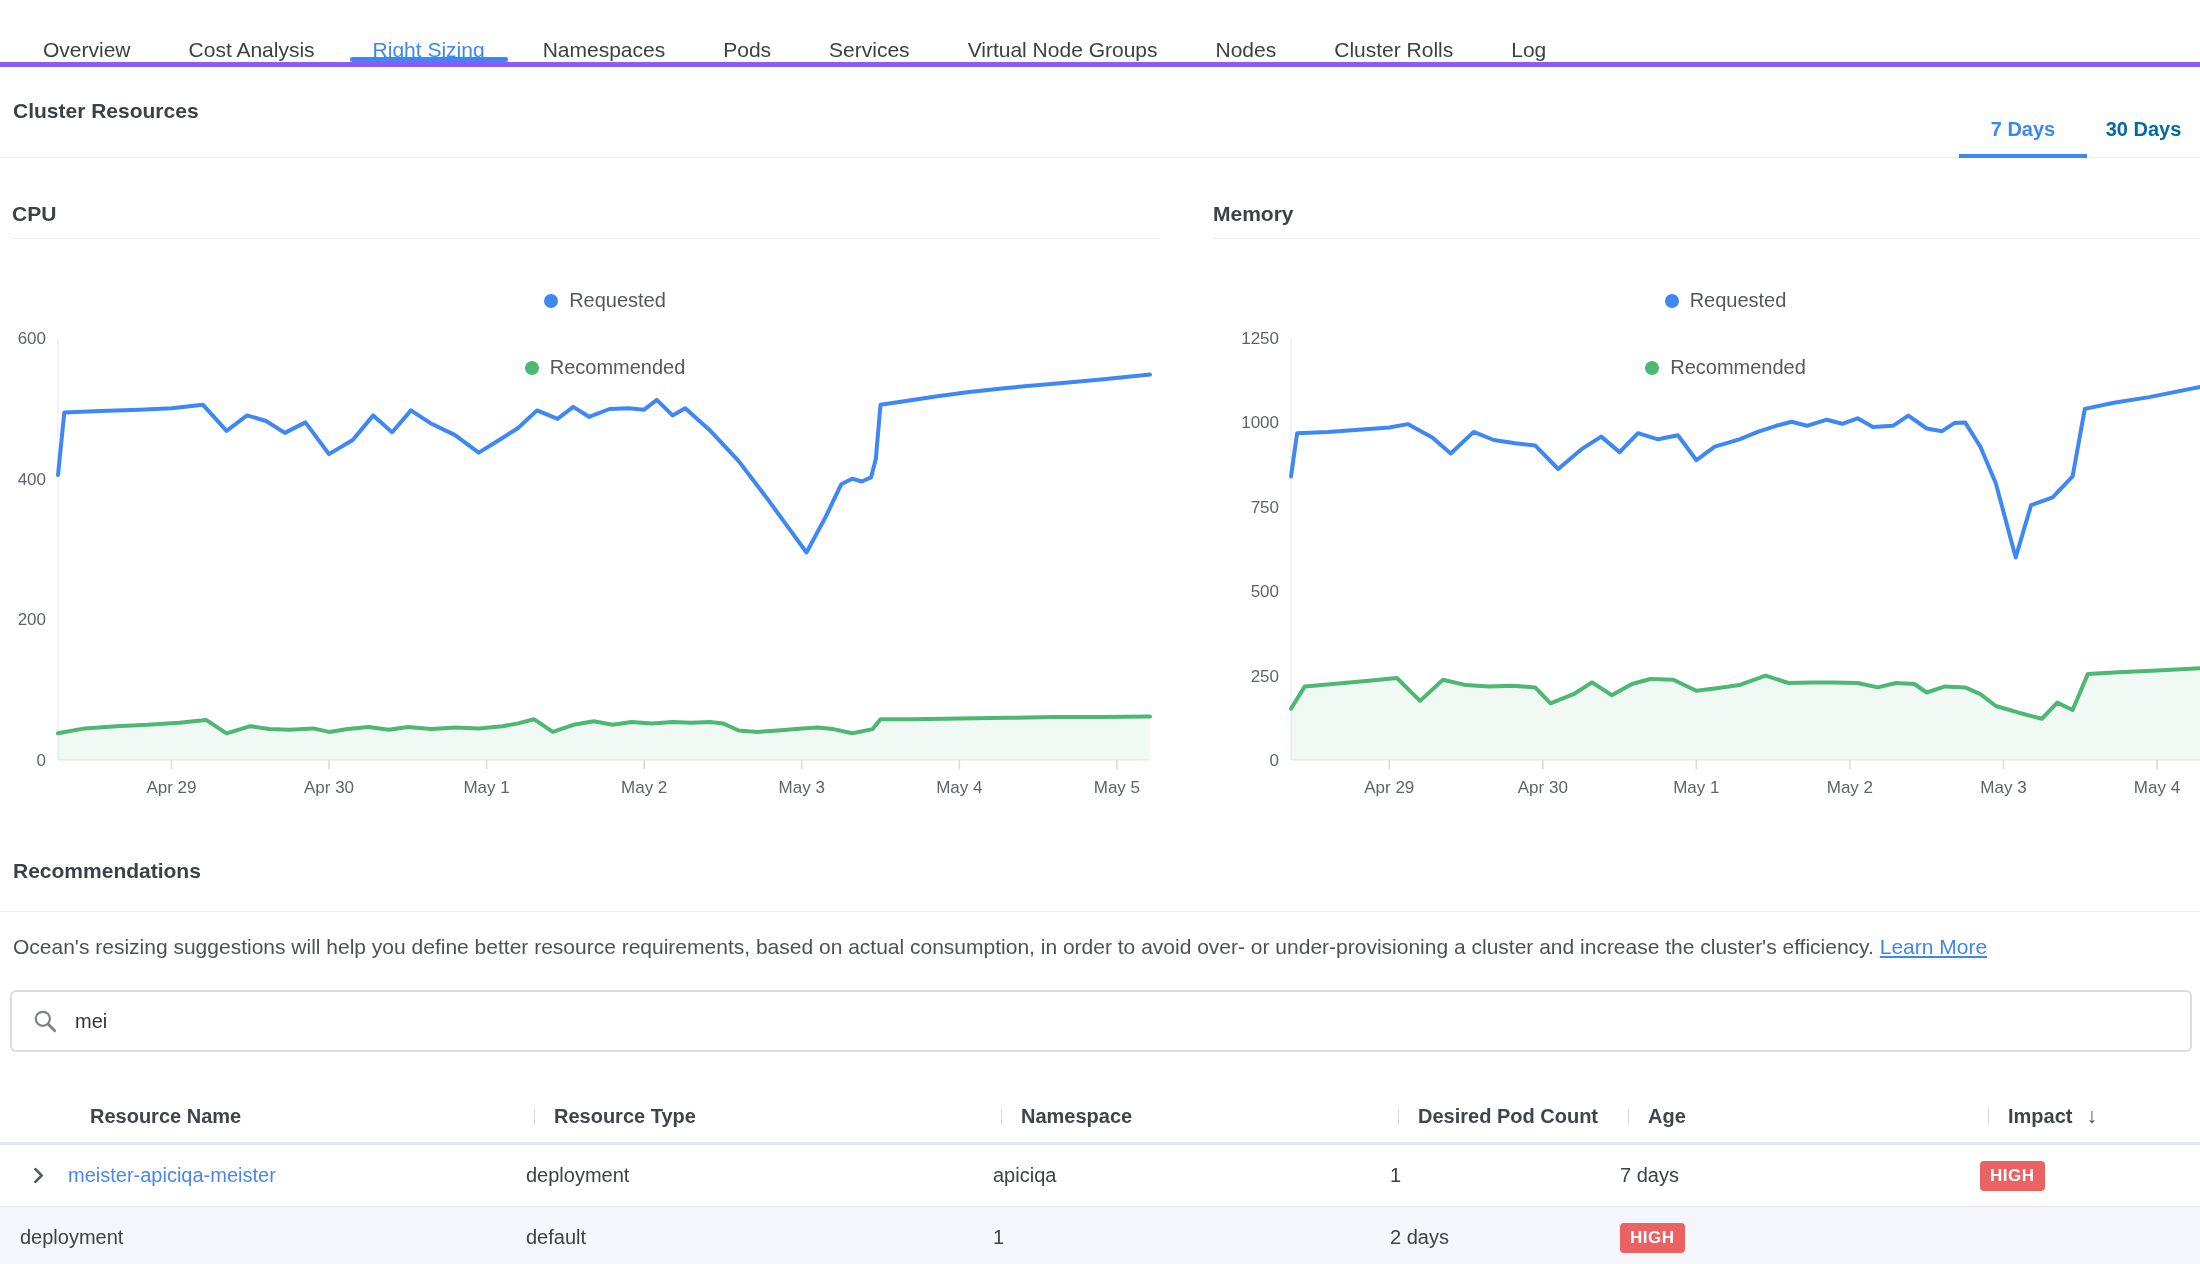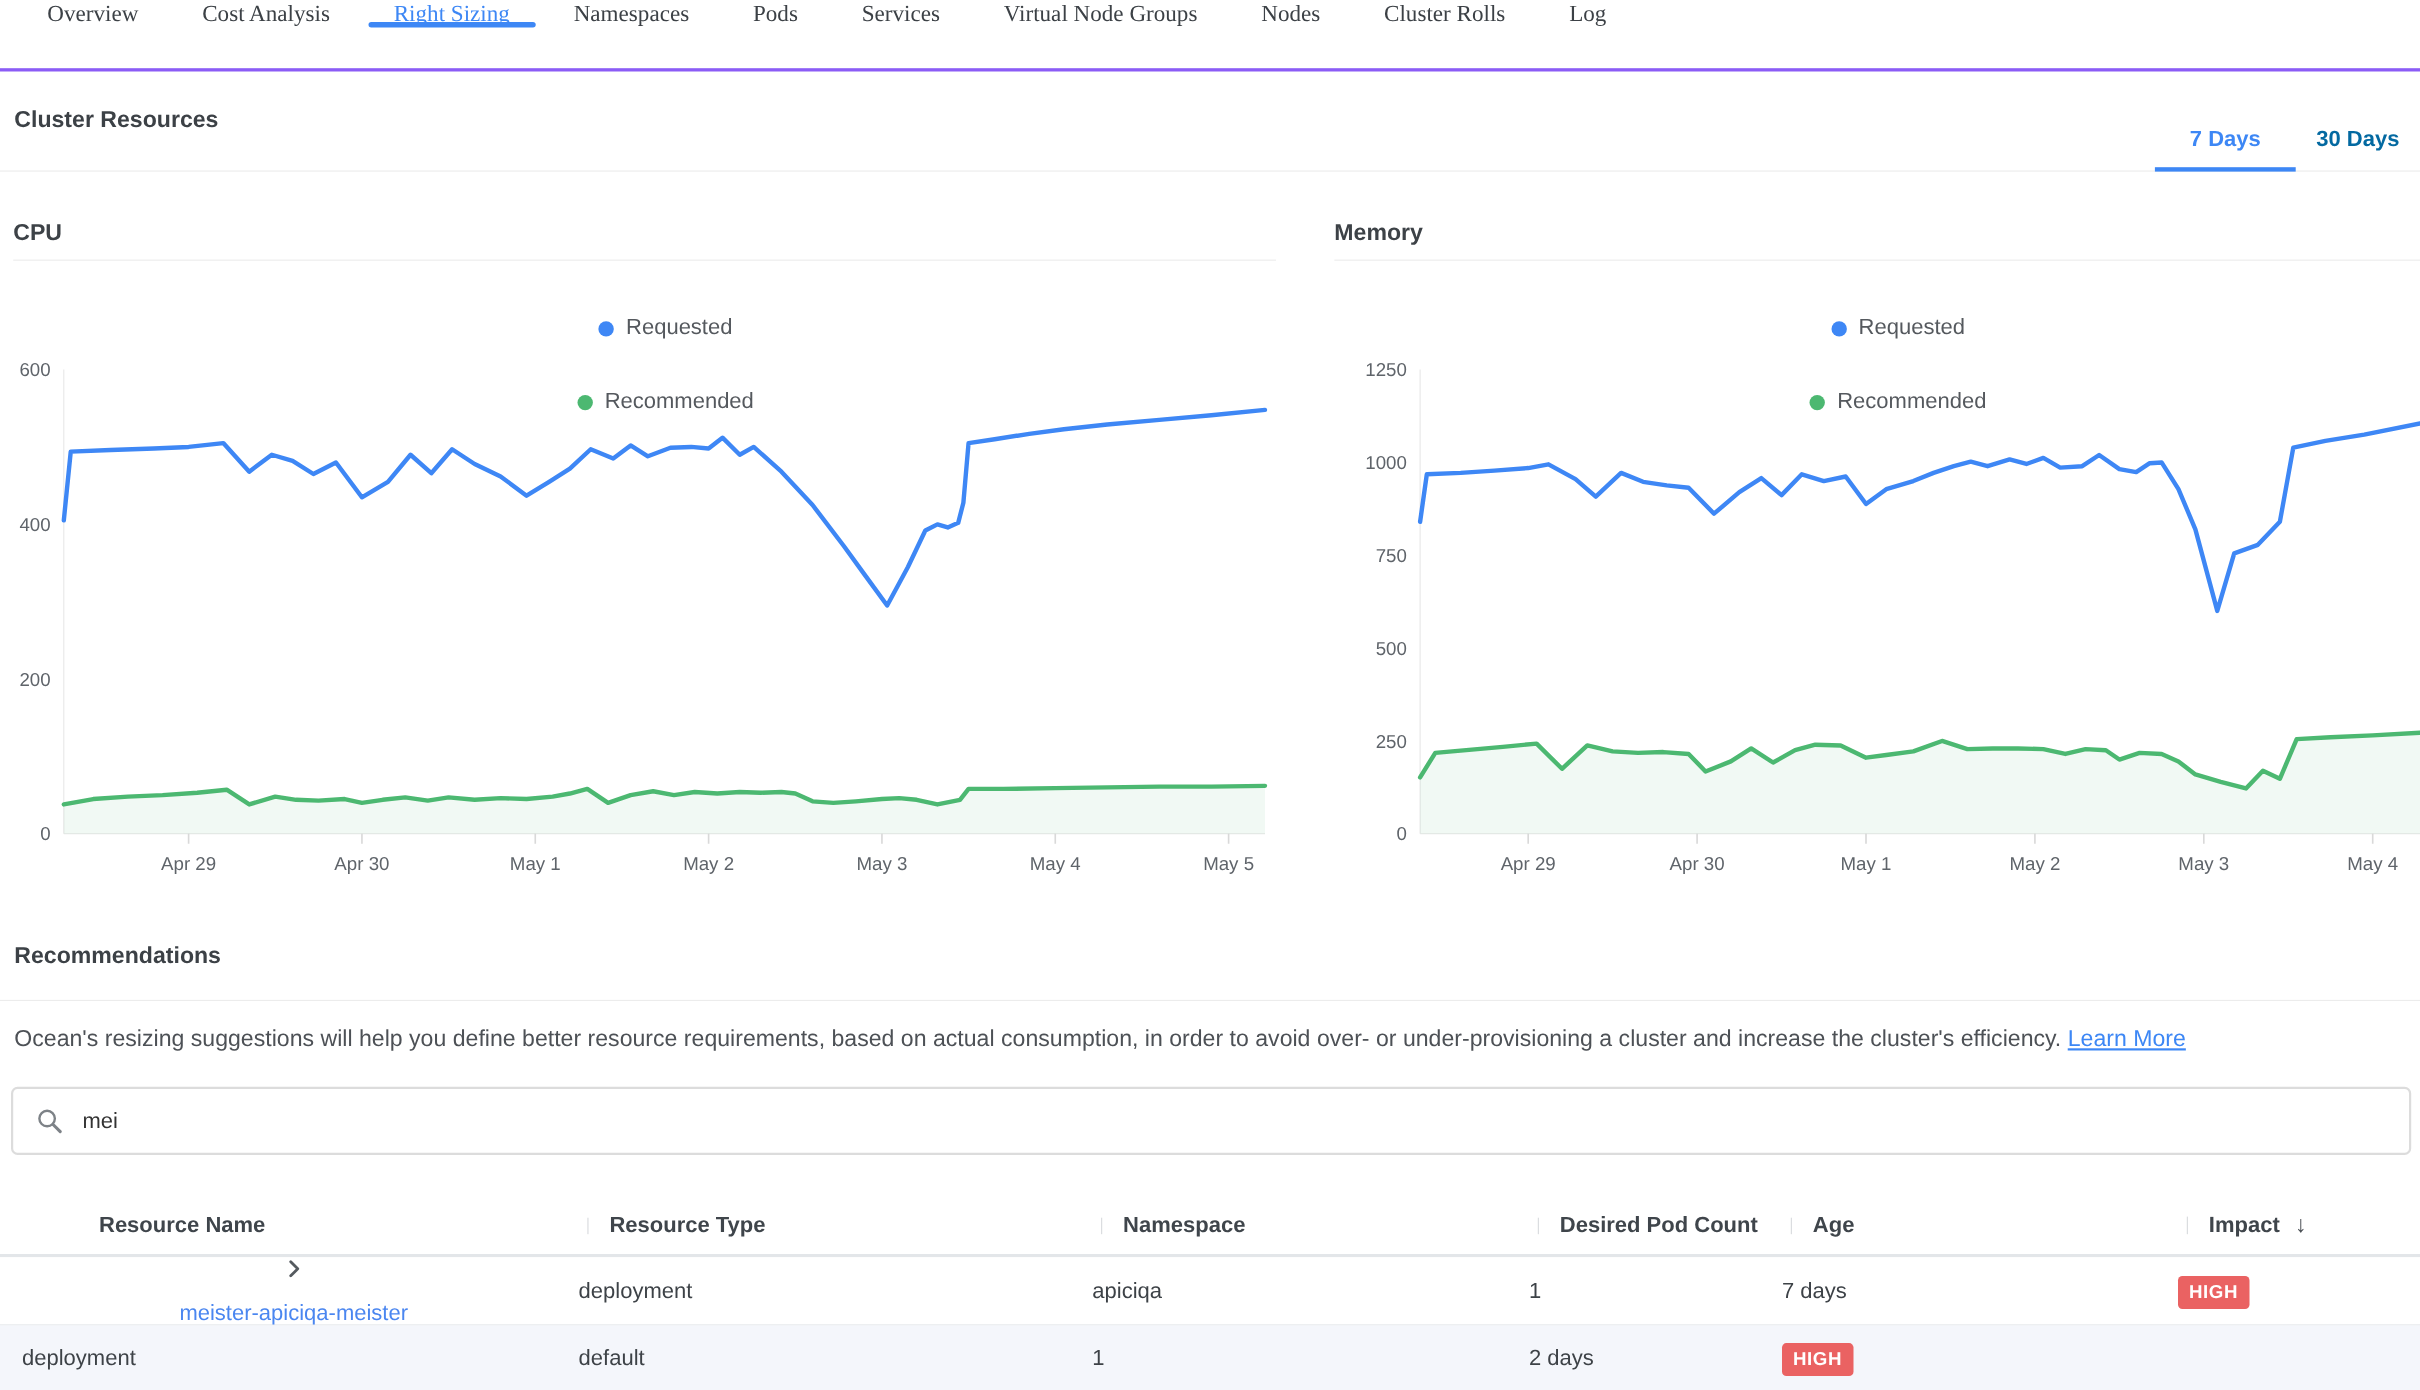--- a/index.html
+++ b/index.html
@@ -2,21 +2,21 @@
 <html><head>
 <meta charset="utf-8">
 <style>
   html,body{margin:0;padding:0;}
   body{
     width:2200px;height:1264px;overflow:hidden;background:#ffffff;
     font-family:"Liberation Sans","DejaVu Sans",sans-serif;
     color:#3d4247;
   }
   
-  .tabbar{display:flex;align-items:flex-start;height:62px;border-bottom:3px solid #8b5cf6;padding-left:14px;background:#fff;font-family:Liberation Serif, serif;}
+  .tabbar{display:flex;align-items:flex-end;height:62px;border-bottom:5px solid #8b5cf6;padding-left:14px;background:#fff;}
   .tab{position:relative;display:flex;align-items:center;padding:0 29px;font-size:21px;color:#3c4146;cursor:pointer;white-space:nowrap;}
   .tab.active{color:#3d87f5;}
   .tab.active::after{content:'';position:absolute;left:6px;right:6px;bottom:0;height:5px;background:#3d87f5;border-radius:3px;}
   
   .section-head{position:relative;height:90px;border-bottom:1px solid #ececec;}
   .section-head h2{position:absolute;left:13px;top:32px;margin:0;font-size:21px;font-weight:600;color:#3c4146;}
   .range-tabs{position:absolute;right:0;bottom:0;display:flex;}
   .range-tab{position:relative;width:128px;text-align:center;padding-bottom:16px;font-size:20px;font-weight:700;color:#0369a1;cursor:pointer;}
   .range-tab.active{color:#3d87f5;}
   .range-tab.active::after{content:'';position:absolute;left:0;right:0;bottom:-1px;height:4px;background:#3d87f5;}
@@ -43,21 +43,21 @@
   .t-head,.t-row{display:grid;grid-template-columns:506px 467px 397px 230px 360px 1fr;align-items:center;}
   .t-head{margin-top:38px;height:52px;border-bottom:3px solid #e3e6e9;padding-left:28px;}
   .th{position:relative;padding-left:20px;font-size:20px;font-weight:700;color:#3f454b;display:flex;align-items:center;gap:14px;}
   .th:first-child{padding-left:62px;}
   .th:not(:first-child)::before{content:'';position:absolute;left:0;top:4px;bottom:4px;width:1px;background:#d7dadd;}
   .sort-arrow{font-size:21px;color:#4a4f54;font-weight:400;cursor:pointer;}
   .t-row{height:61px;font-size:20px;color:#3d4247;cursor:pointer;}
   .t-row.r1{border-bottom:1px solid #e2e5e8;background:#fff;}
   .t-row.r2{background:#f4f6fb;}
   .td{padding-left:20px;}
-  .td.name{display:flex;align-items:center;gap:20px;padding-left:28px;flex-direction:column;}
+  .td.name{display:flex;align-items:center;gap:20px;padding-left:28px;}
   .td.name a{color:#4a86f0;text-decoration:none;}
   .chev{display:inline-flex;width:20px;height:20px;align-items:center;justify-content:center;cursor:pointer;flex:none;}
   .badge{display:inline-block;background:#ea6262;color:#fff;font-size:17px;font-weight:700;padding:5px 10px;border-radius:4px;letter-spacing:.5px;}
 </style>
 </head>
 <body>
 
 <div class="page">
 
   <nav class="tabbar">

